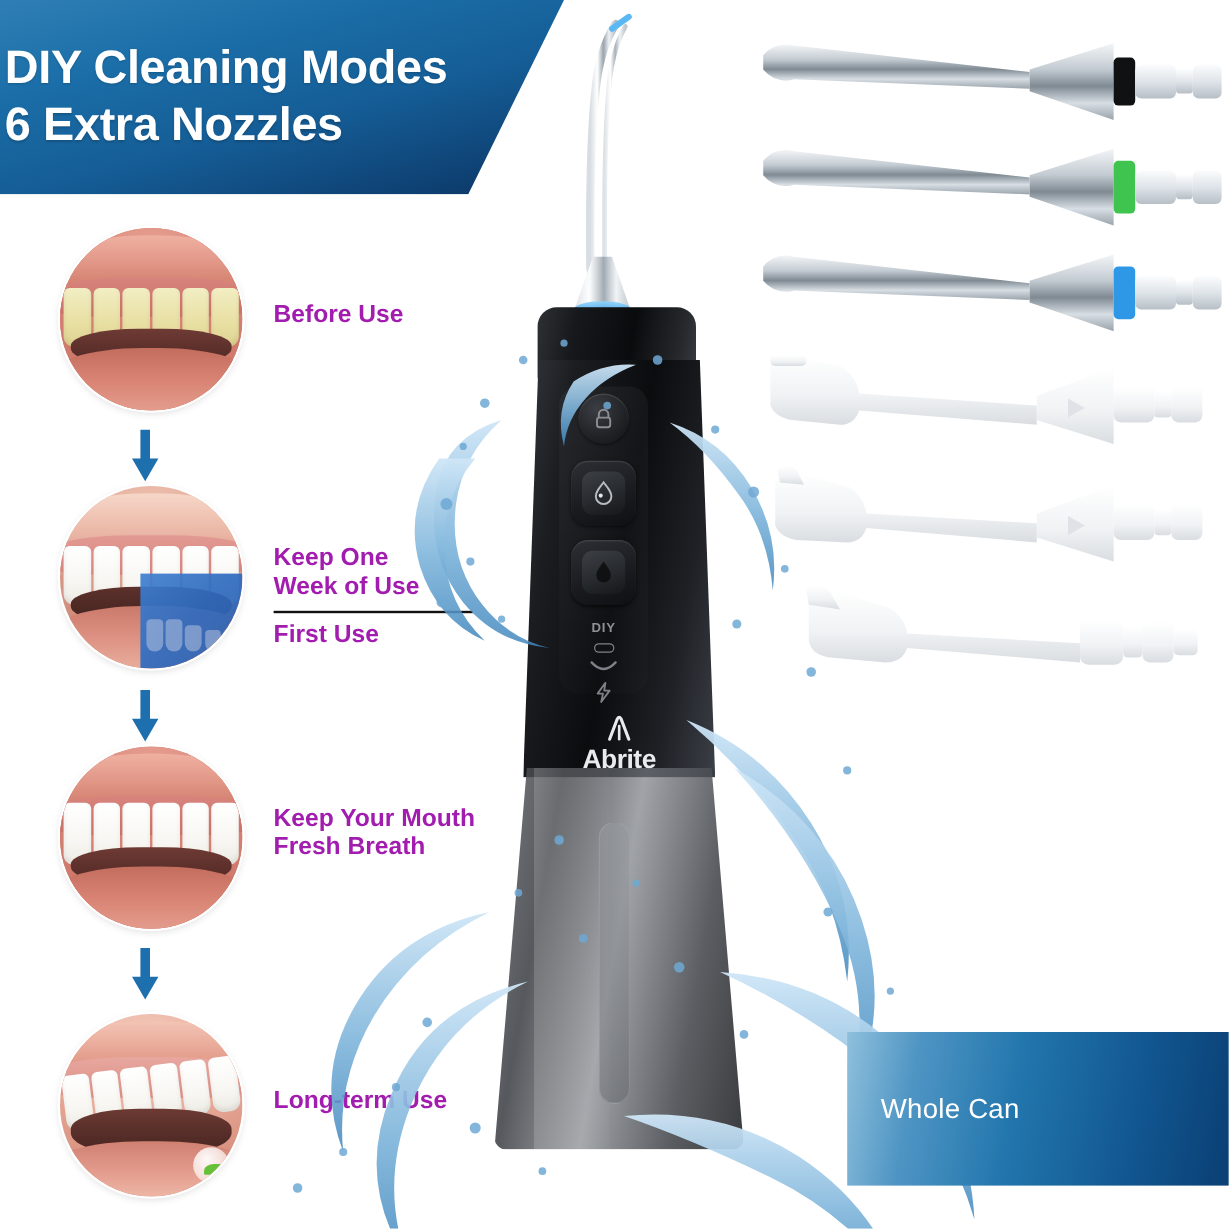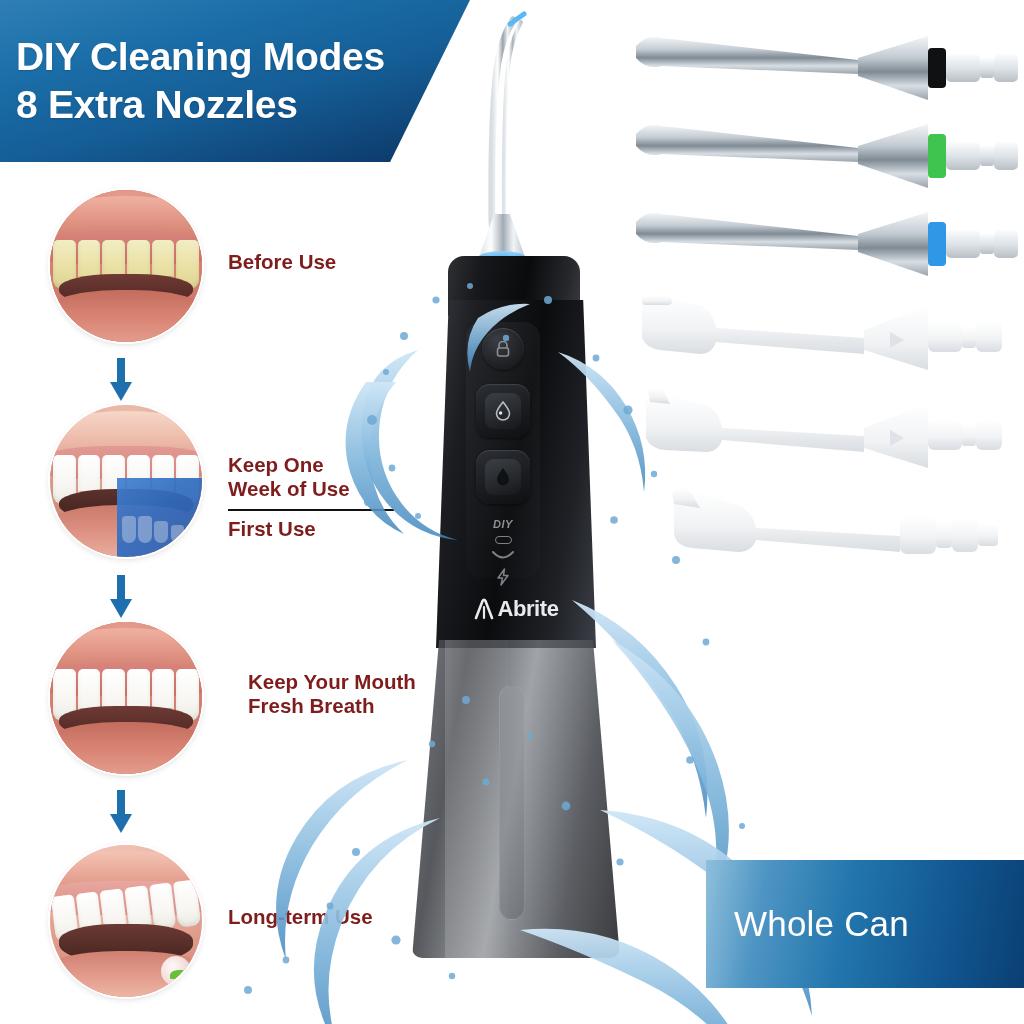--- a/index.html
+++ b/index.html
@@ -17,21 +17,21 @@
   }
 
   
   #header-banner {
     position: absolute; left: 0; top: 0;
     width: 470px; height: 162px;
     background: linear-gradient(165deg, #2f7fb5 0%, #1b6ea8 28%, #155d96 58%, #0e4072 88%, #0c3462 100%);
     clip-path: polygon(0 0, 100% 0, 83% 100%, 0 100%);
     display: flex; flex-direction: column;
     justify-content: center;
-    padding-left: 16px;
+    padding-left: 4px;
   }
   #header-banner .line {
     color: #ffffff;
     font-size: 39px;
     font-weight: bold;
     line-height: 1.24;
     letter-spacing: -0.3px;
     text-shadow: 0 1px 2px rgba(0,0,0,.18);
     white-space: nowrap;
   }
@@ -114,21 +114,21 @@
   }
   .leaf-accent::after {
     content: ""; position: absolute; left: 30%; top: 46%;
     width: 14px; height: 9px;
     border-radius: 60% 10% 60% 10%;
     background: #67c03a;
   }
 
   .result-label {
     position: absolute; left: 178px;
-    color: #7f1d1d;
+    color: #a21caf;
     font-size: 20.5px;
     font-weight: bold;
     line-height: 1.18;
     white-space: pre-line;
   }
   .result-label.small { font-weight: bold; }
   .label-divider {
     position: absolute; left: 178px;
     width: 166px; height: 2px;
     background: #111111;
@@ -159,21 +159,20 @@
     position: absolute; left: 84px; top: 300px;
     width: 160px; height: 348px;
     background: linear-gradient(100deg, #34373c 0%, #1b1d21 20%, #0b0c0e 50%, #1f2126 78%, #3c4047 100%);
     clip-path: polygon(8% 0, 92% 0, 100% 100%, 0 100%);
   }
   .ctl-panel {
     position: absolute; left: 30px; top: 22px;
     width: 74px; height: 256px;
     border-radius: 16px;
     background: linear-gradient(180deg, rgba(255,255,255,.045), rgba(255,255,255,.012));
-    font-style: italic;
   }
   .btn-lock {
     position: absolute; left: 16px; top: 6px;
     width: 42px; height: 42px;
     border-radius: 50%;
     background: radial-gradient(circle at 36% 30%, #3a3d42 0%, #202226 60%, #111214 100%);
     box-shadow: inset 0 1px 1px rgba(255,255,255,.14), 0 1px 2px rgba(0,0,0,.5);
     display: flex; align-items: center; justify-content: center;
   }
   .btn-square {
@@ -199,21 +198,21 @@
   .diy-text {
     color: #8d9096; font-size: 11px; font-weight: bold; letter-spacing: .6px;
   }
   .diy-pill {
     width: 17px; height: 8px; border-radius: 5px;
     border: 1.6px solid #7e8288;
   }
   .brand-logo {
     position: absolute; left: 0; top: 296px;
     width: 160px;
-    display: flex; align-items: center; justify-content: center; gap: 2px;
+    display: flex; align-items: center; justify-content: center; gap: 2px; flex-direction: column;
   }
   .brand-text {
     color: #e9eaec; font-size: 22px; font-weight: bold; letter-spacing: -.4px;
   }
   .tank {
     position: absolute; left: 60px; top: 640px;
     width: 208px; height: 318px;
     background: linear-gradient(100deg, rgba(92,95,100,.82) 0%, rgba(58,61,66,.86) 22%, rgba(120,124,130,.7) 48%, rgba(64,67,72,.86) 76%, rgba(36,38,42,.9) 100%);
     clip-path: polygon(13% 0, 87% 0, 100% 100%, 0 100%);
     border-radius: 0 0 10px 10px;
@@ -243,35 +242,35 @@
   #wash-badge {
     position: absolute; left: 706px; top: 860px;
     width: 318px; height: 128px;
     background: linear-gradient(100deg, #8fc0dc 0%, #4f95c4 18%, #2276ad 44%, #11558f 76%, #0a3f73 100%);
     display: flex; flex-direction: column;
     justify-content: center;
     padding-left: 28px;
   }
   #wash-badge .line {
     color: #ffffff;
-    font-size: 35px;
+    font-size: 23px;
     line-height: 1.24;
     letter-spacing: .2px;
     white-space: nowrap;
   }
   #wash-badge .line.indent { padding-left: 14px; }
 </style>
 </head>
 <body>
 
 <div id="stage">
 
   <div id="header-banner">
     <div class="line">DIY Cleaning Modes</div>
-    <div class="line">8 Extra Nozzles</div>
+    <div class="line">6 Extra Nozzles</div>
   </div>
 
   <div id="results-column">
 
     <div class="result-row" style="top:0;">
       <div class="result-photo">
         <div class="photo-inner">
           <div class="lips-bg"></div>
           <div class="lip-top"></div>
           <div class="gum"></div>
@@ -339,21 +338,21 @@
               <div class="tooth white"></div>
             <div class="tooth white"></div>
               <div class="tooth white"></div>
             <div class="tooth white"></div>
               <div class="tooth white"></div>
           </div>
           <div class="dark-mouth"></div>
           <div class="lip-bottom"></div>
         </div>
       </div>
-      <div class="result-label" style="top:48px;margin-left:20px;">Keep Your Mouth
+      <div class="result-label" style="top:48px;">Keep Your Mouth
 Fresh Breath</div>
     </div>
 
     <svg class="down-arrow" style="left:58px; top:600px;" viewBox="0 0 26 44">
       <path d="M9 0 h8 v24 h7 L13 43 L2 24 h7 Z" fill="currentColor"></path>
     </svg>
 
     <div class="result-row" style="top:655px;">
       <div class="result-photo">
         <div class="photo-inner">

